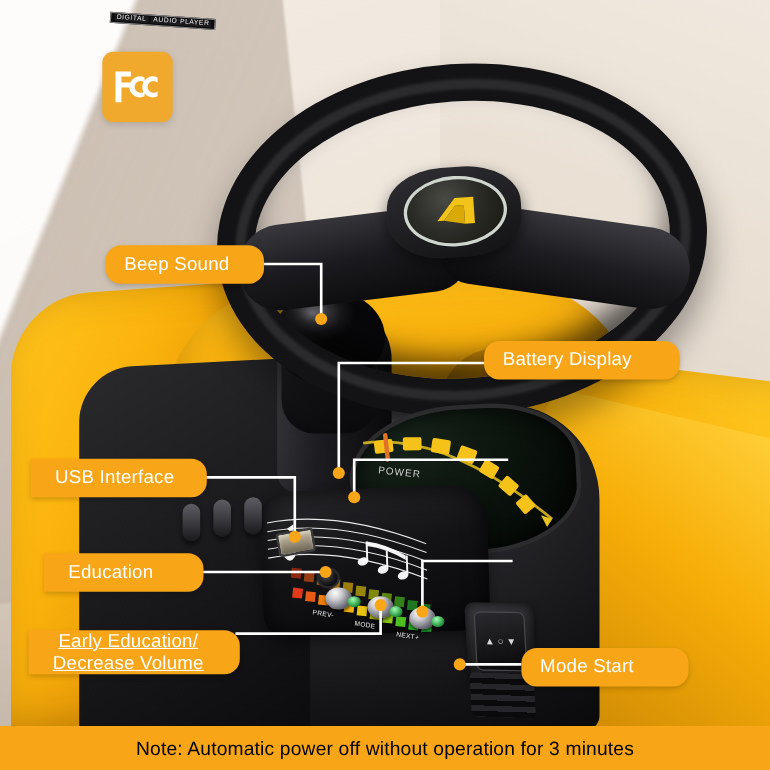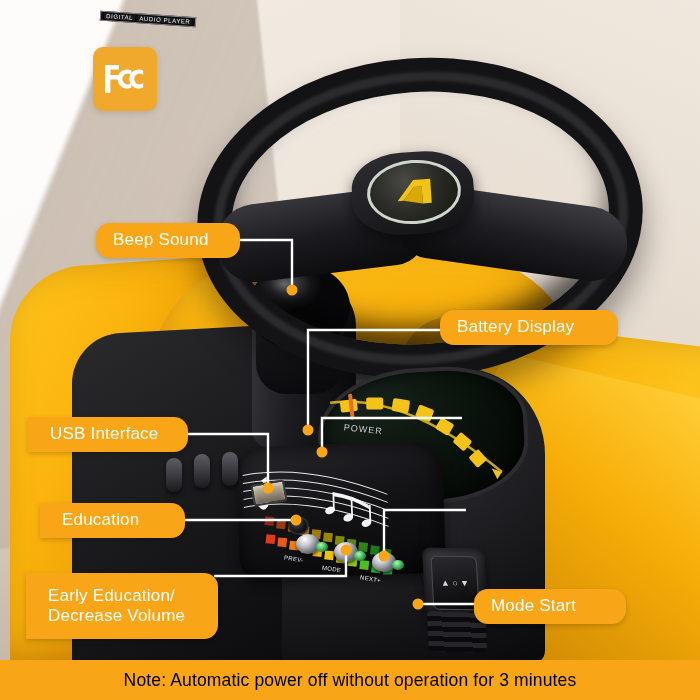--- a/index.html
+++ b/index.html
@@ -271,21 +271,21 @@
     display:flex;align-items:center;
     padding:7px 17px;
     font-size:17px;
     line-height:1.18;
     letter-spacing:.2px;
     box-shadow:0 2px 5px rgba(0,0,0,.18);
     white-space:pre-line;
     box-sizing:border-box;
   }
   .pill.two-line{padding-top:8px;padding-bottom:8px;}
-  .pill.edge-left{border-radius:0 14px 14px 0;padding-left:22px;}
+  .pill.edge-left{border-radius:0 14px 14px 0;padding-left:22px;text-align:center;}
 
   
   .note-bar{
     position:absolute;left:0;bottom:0;width:700px;height:40px;
     background:#f9a518;
     color:#000000;
     display:flex;align-items:center;justify-content:center;
     font-size:17.5px;letter-spacing:.15px;
   }
 
@@ -464,21 +464,21 @@
   <div class="pill" style="left:72px;top:223px;width:144px;height:35px;margin-left:24px;">Beep Sound</div>
 
   <div class="pill" style="left:440px;top:310px;width:178px;height:35px;">Battery Display</div>
 
   <div class="pill edge-left" style="left:28px;top:417px;width:160px;height:35px;">USB Interface</div>
 
 
   <div class="pill edge-left" style="left:40px;top:503px;width:145px;height:35px;">Education</div>
 
 
-  <div class="pill two-line edge-left" style="left:26px;top:573px;width:192px;height:66px;">Early Education/
+  <div class="pill two-line edge-left" style="left:26px;top:573px;width:192px;height:40px;text-decoration:underline;">Early Education/
 Decrease Volume</div>
 
   <div class="pill" style="left:474px;top:589px;width:152px;height:35px;">Mode Start</div>
 
   <div class="fcc">
     <svg width="46" height="36" viewBox="0 0 46 36" aria-hidden="true">
       <path d="M3 4 h14 v4.6 H8.4 v5.4 H16 v4.6 H8.4 V32 H3 Z" fill="#ffffff"></path>
       <path d="M29.4 9.4 a9.6 9.6 0 1 0 0 17.2 l0 -4.6 a5.4 5.4 0 1 1 0 -8 Z" fill="#ffffff"></path>
       <path d="M41.2 9.4 a9.6 9.6 0 1 0 0 17.2 l0 -4.6 a5.4 5.4 0 1 1 0 -8 Z" fill="#ffffff"></path>
     </svg>

